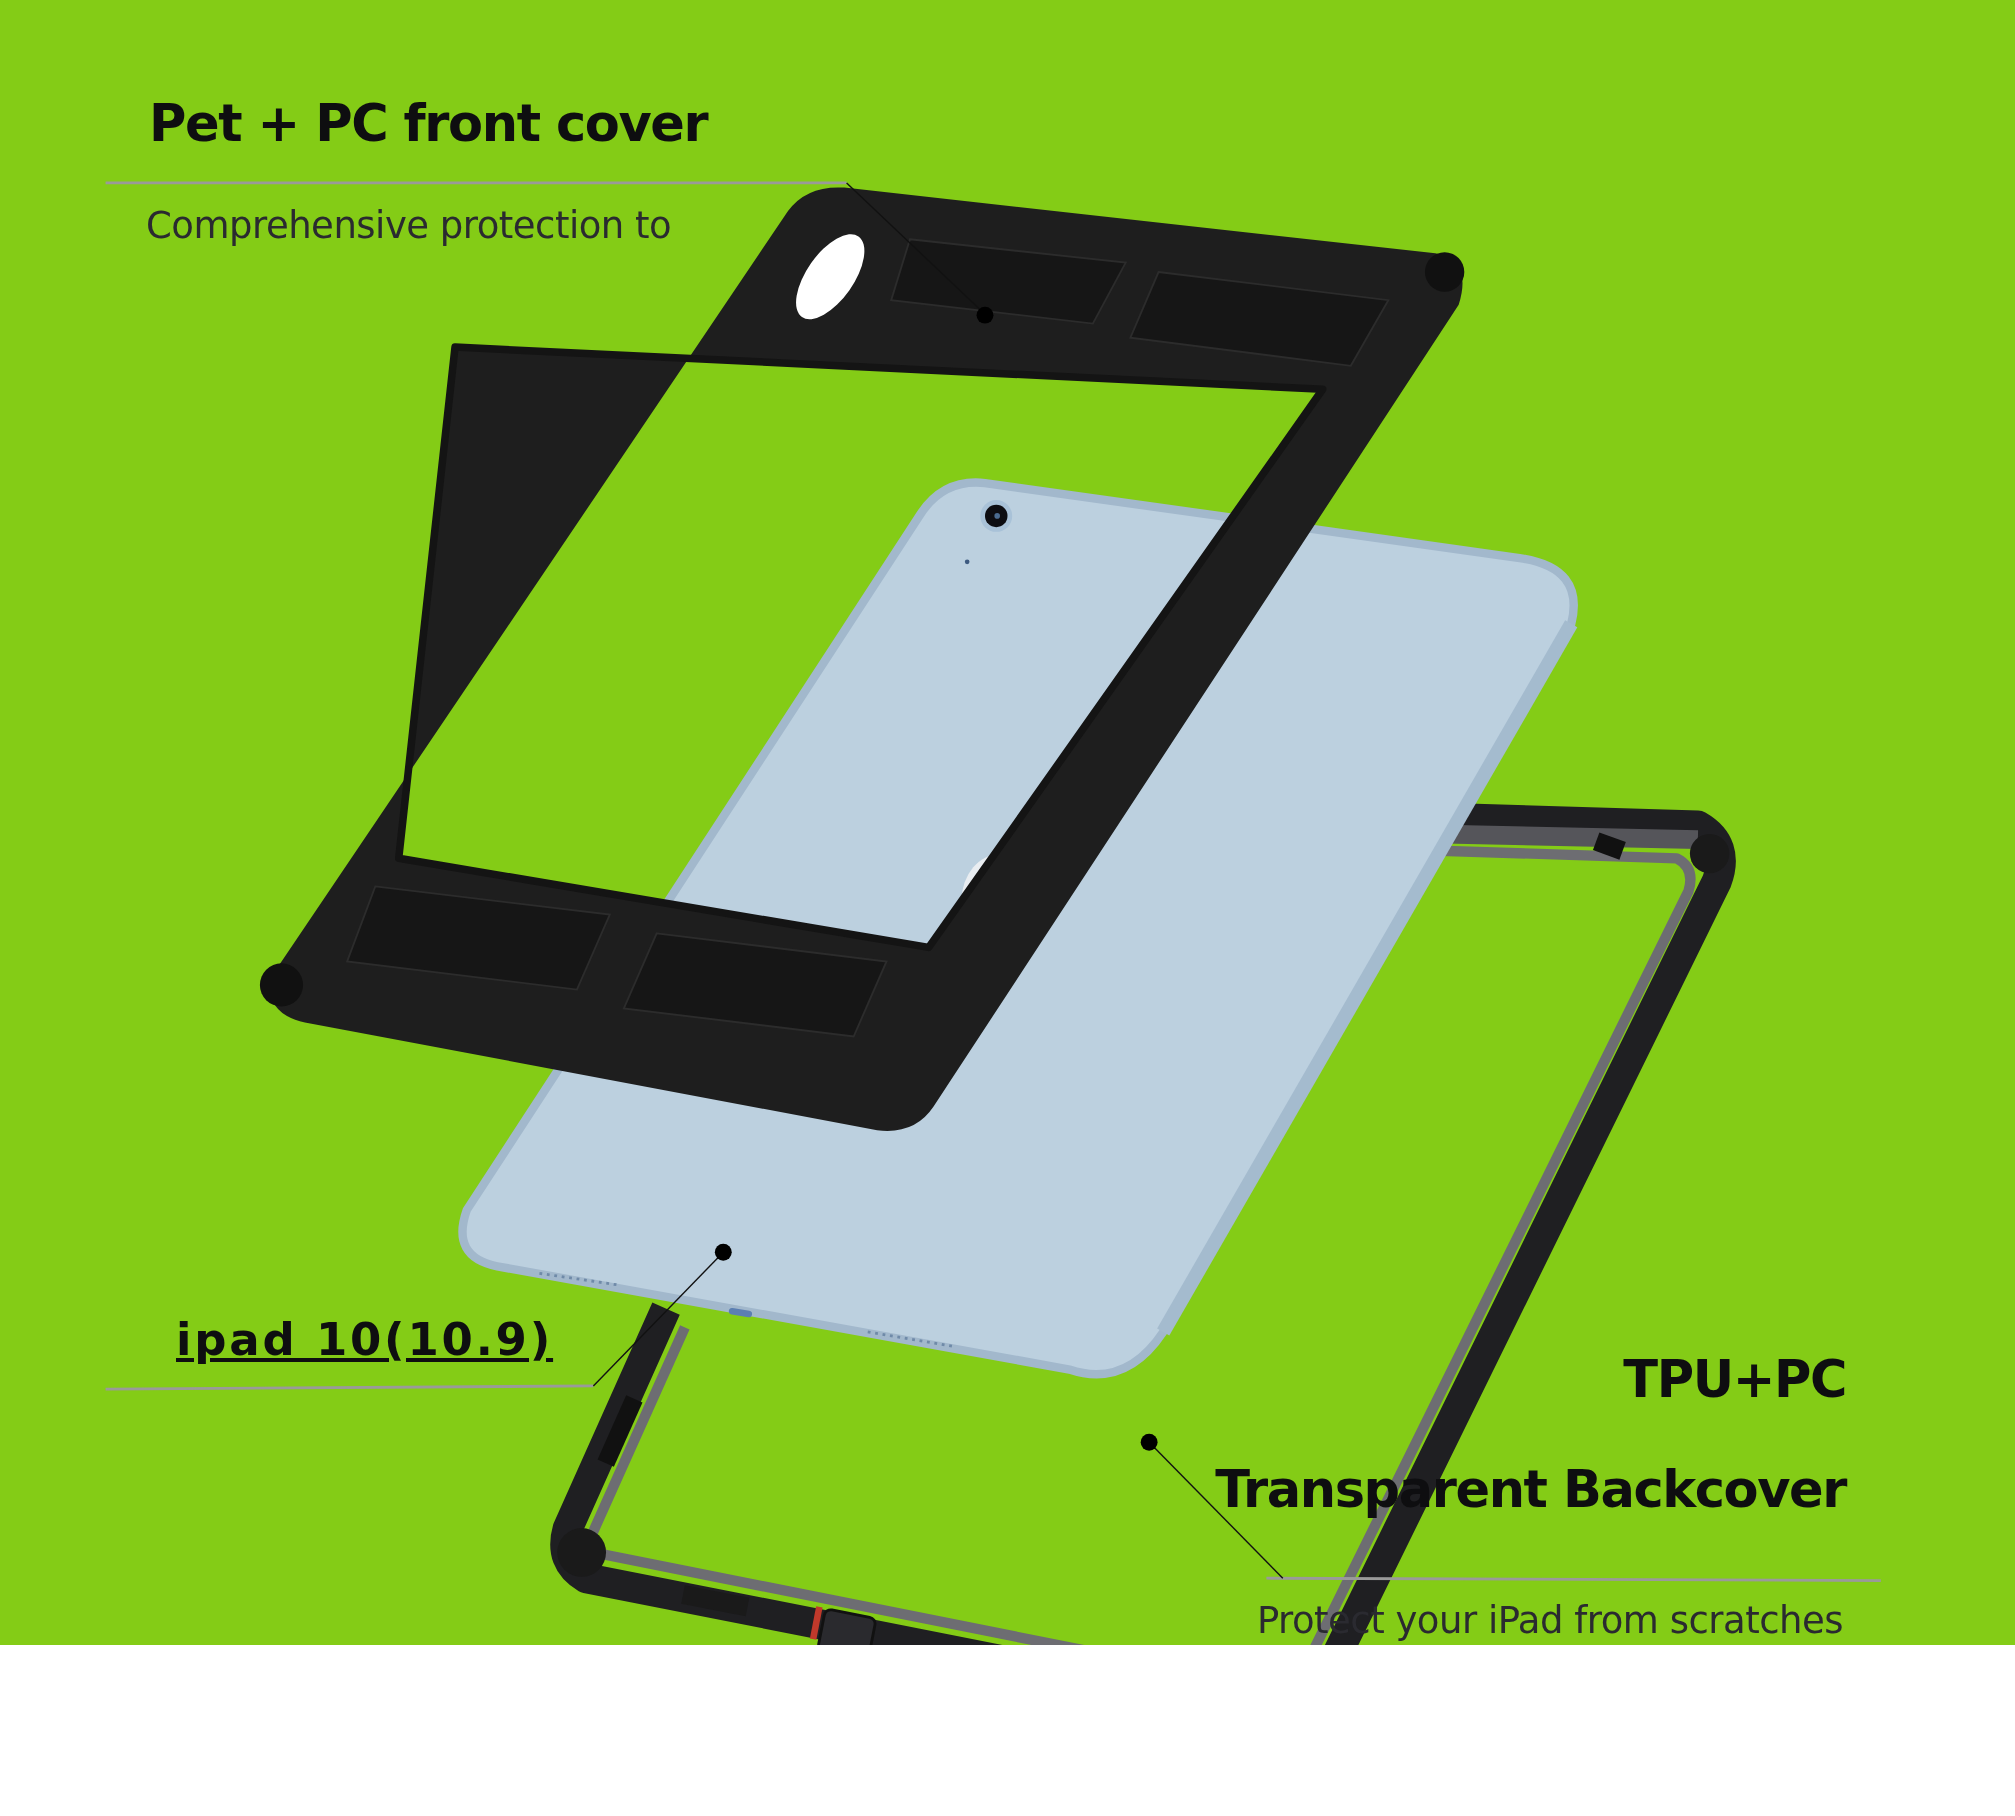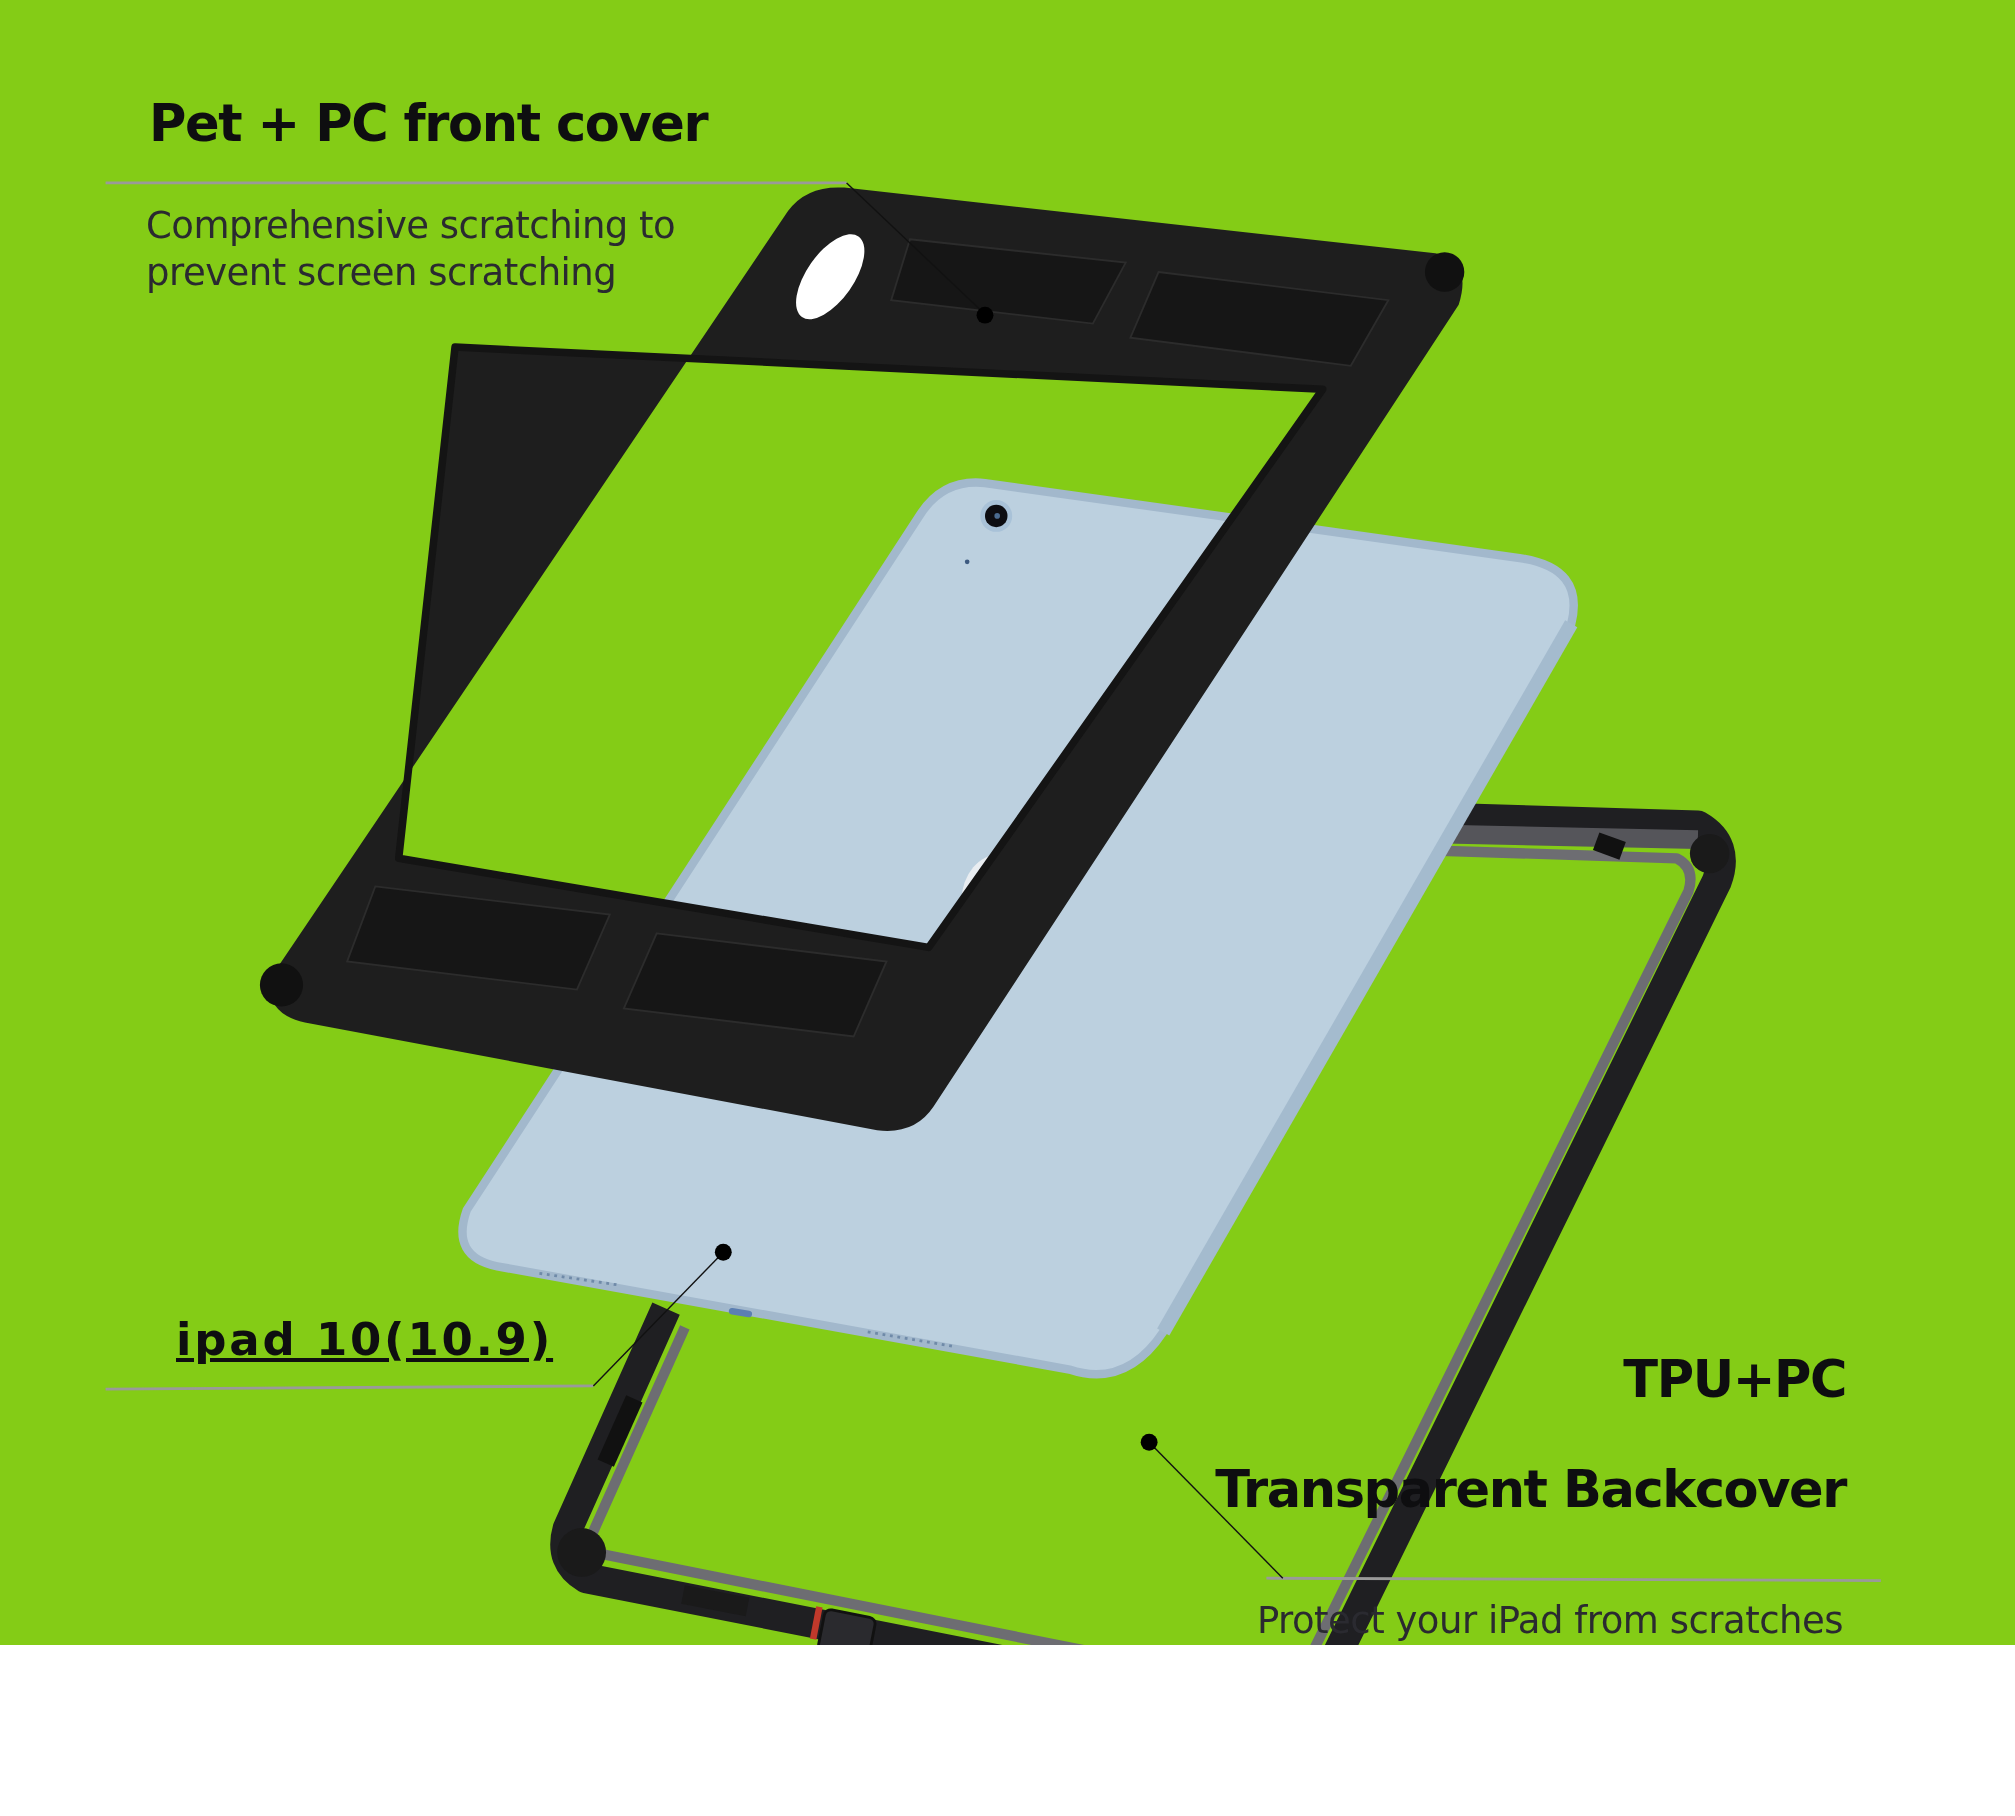--- a/index.html
+++ b/index.html
@@ -120,22 +120,21 @@
     <g>
       <line x1="2700" y1="3365" x2="4010" y2="3370" stroke="#9a9a9a" stroke-width="6"></line>
       <line x1="2450" y1="3075" x2="2735" y2="3365" stroke="#111" stroke-width="3"></line>
       <circle cx="2450" cy="3075" r="18" fill="#000"></circle>
     </g>
   </svg>
 
   <div id="title-front" class="label title">Pet + PC front cover</div>
 
   <div id="desc-front" class="label desc">
-    <div>Comprehensive scratching to</div>
-    <div>prevent screen scratching</div>
+    <div>Comprehensive protection to</div>
   </div>
 
   <div id="title-ipad" class="label model">ipad 10(10.9)</div>
 
   <div id="title-back-1" class="label title">TPU+PC</div>
 
   <div id="title-back-2" class="label title">Transparent Backcover</div>
 
   <div id="desc-back" class="label desc">Protect your iPad from scratches</div>
 

